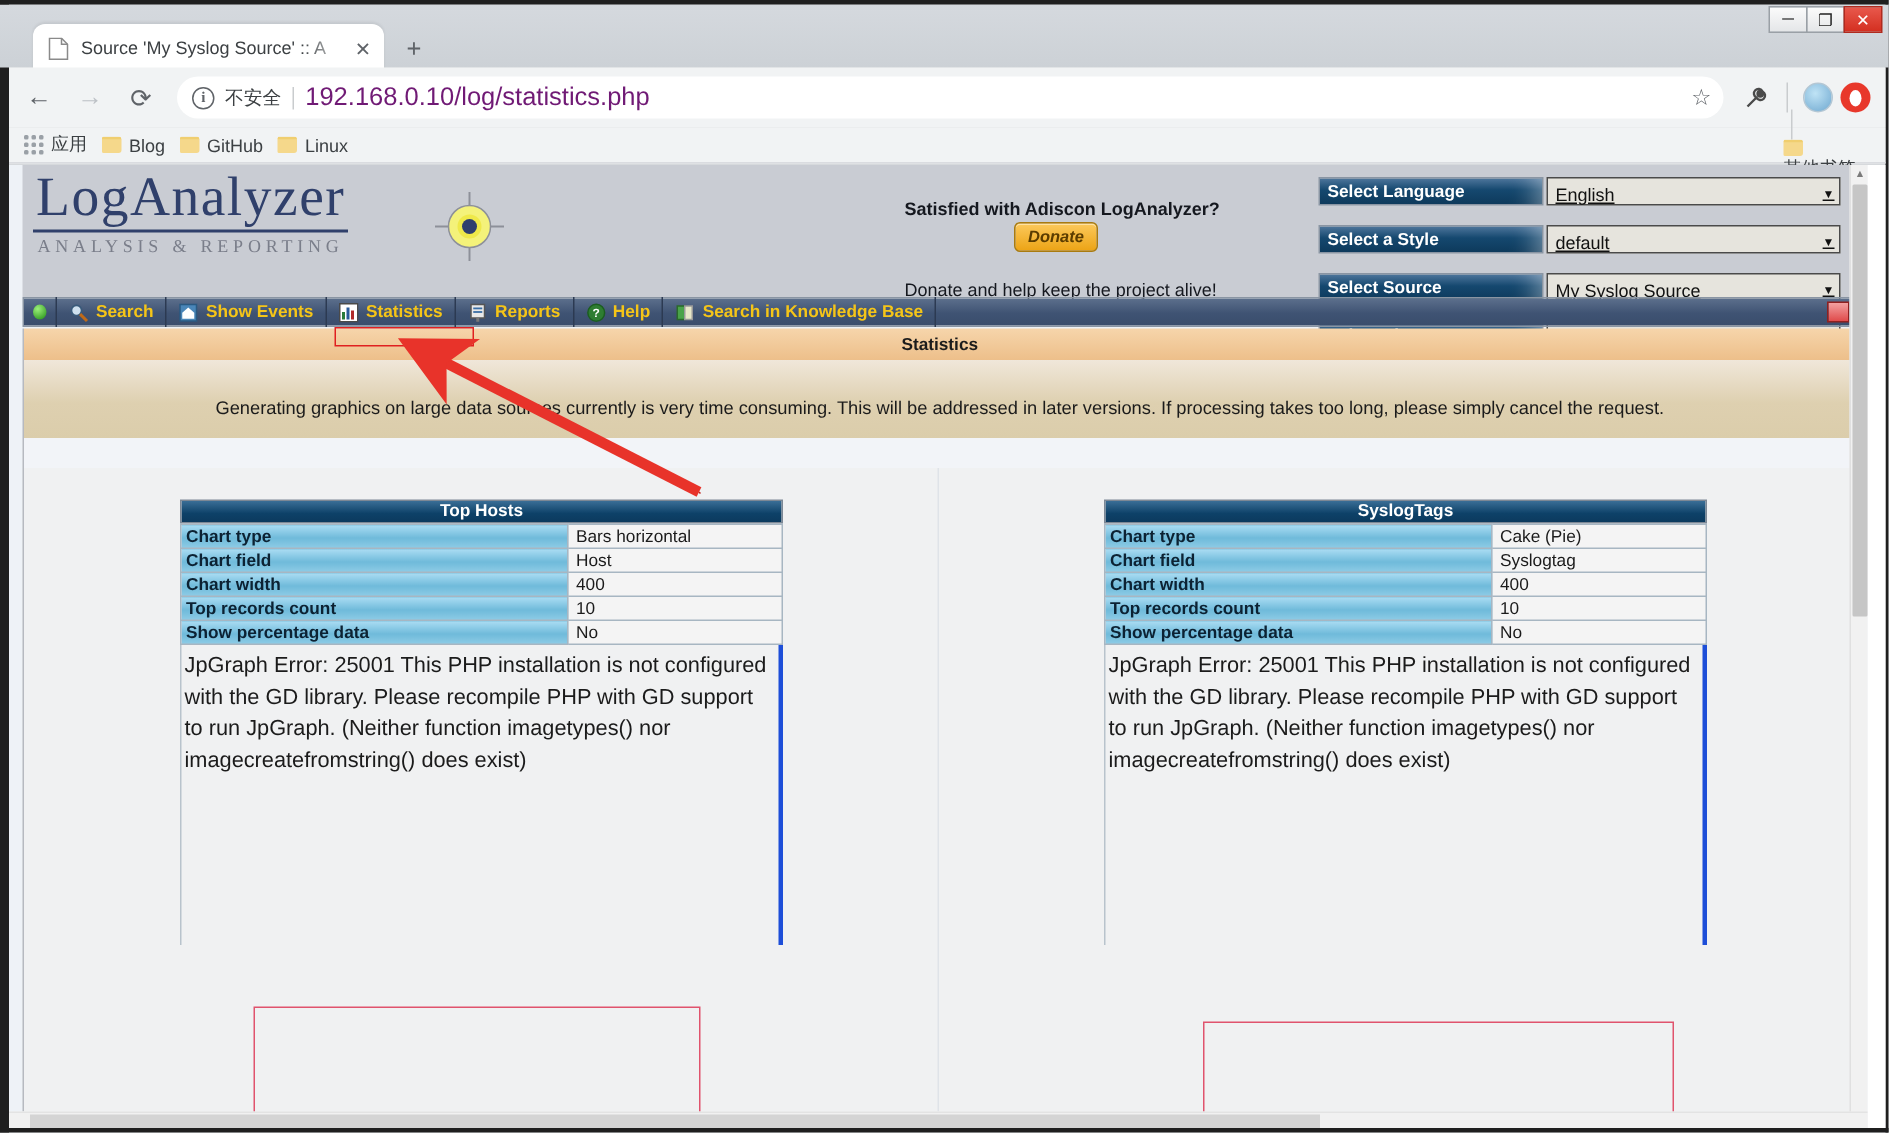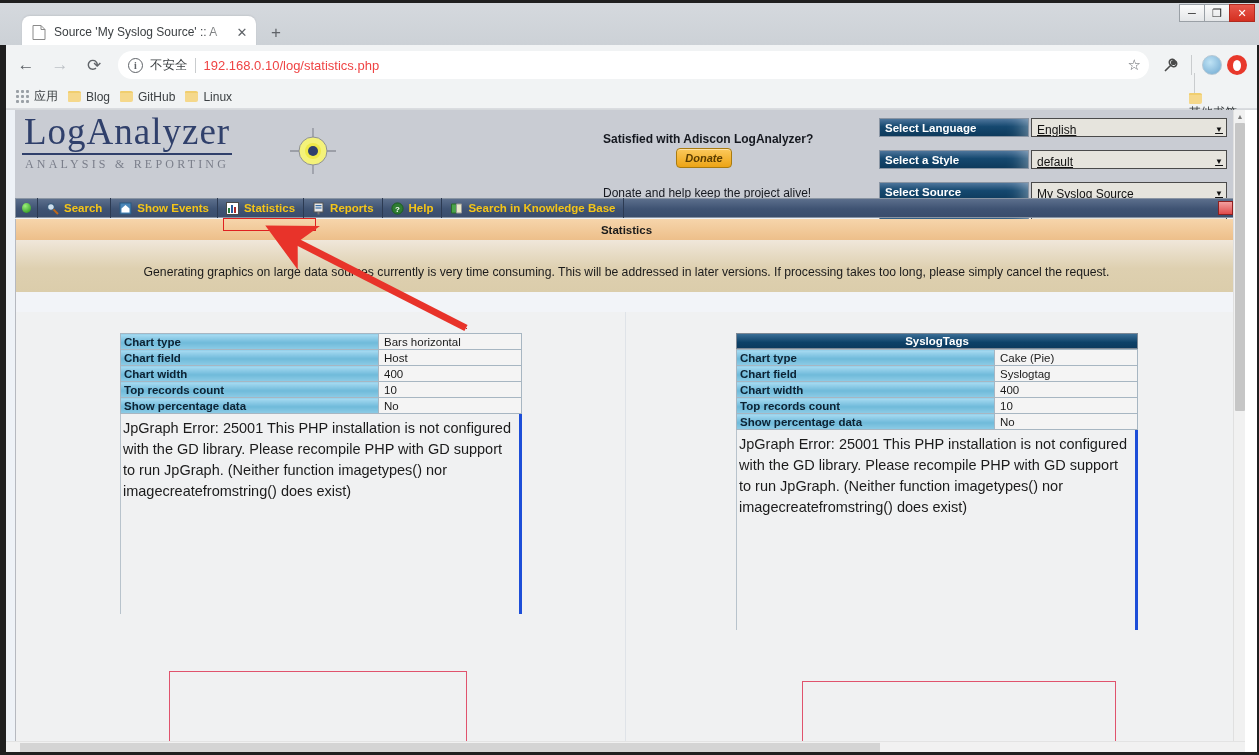--- a/index.html
+++ b/index.html
@@ -97,21 +97,21 @@
   }
   .info-circle {
     width: 15px; height: 15px; border-radius: 50%;
     border: 1.3px solid #5f6368; color: #5f6368;
     font-size: 10px; font-weight: bold;
     display: flex; align-items: center; justify-content: center;
     margin-right: 7px; font-family: "Liberation Serif", serif;
   }
   .nosec { font-size: 12.5px; color: #3c4043; margin-right: 7px; }
   .omni-sep { width: 1px; height: 15px; background: #c9ccce; margin-right: 8px; }
-  .omni-url { font-size: 13px; color: #ef4444; }
+  .omni-url { font-size: 17px; color: #701a75; }
   .star { margin-left: auto; font-size: 15px; color: #5f6368; }
   .tb-icon {
     width: 26px; height: 26px; margin-right: 3px;
     display: flex; align-items: center; justify-content: center;
     font-size: 15px; color: #5f6368;
   }
   .avatar-ic {
     width: 20px; height: 20px; border-radius: 50%;
     background: radial-gradient(circle at 40% 35%, #bfe3f5, #6fa8d0);
     margin: 0 5px;
@@ -555,20 +555,21 @@
       <div class="sect-title">Statistics</div>
 
       <div class="notice-wrap">
         <div class="notice">Generating graphics on large data sources currently is very time consuming. This will be addressed in later versions. If processing takes too long, please simply cancel the request.</div>
       </div>
       <div class="white-gap"></div>
       <div class="body-bg"></div>
       <div class="page-divider"></div>
 
       <div class="panel left">
+        <div class="panel-head">Top Hosts</div>
         <table class="ptable">
           <tbody>
               <tr>
             <td class="k">Chart type</td>
             <td class="v">Bars horizontal</td>
           </tr>
           <tr>
             <td class="k">Chart field</td>
             <td class="v">Host</td>
           </tr>

